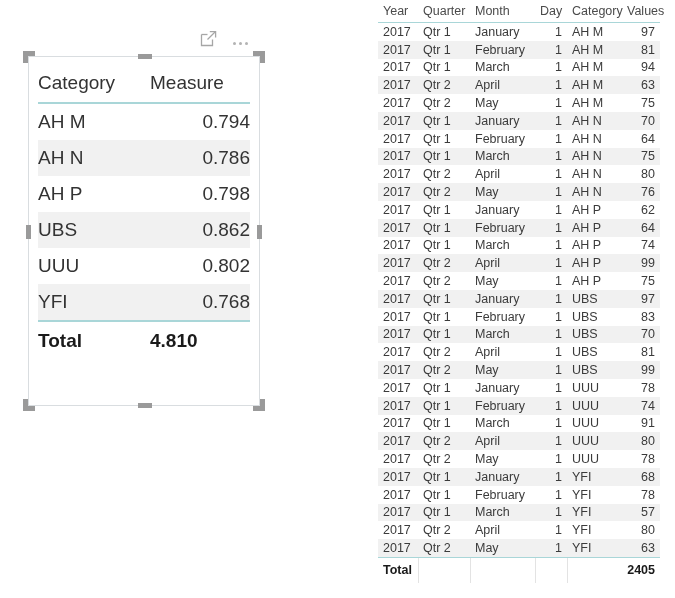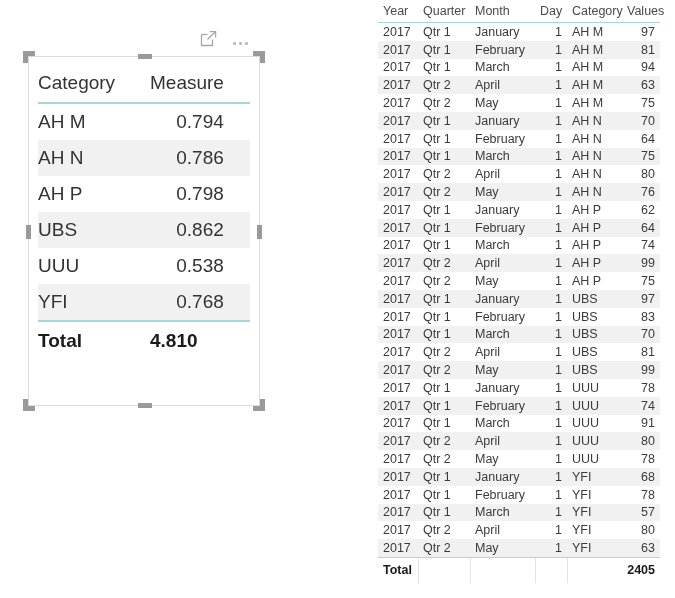--- a/index.html
+++ b/index.html
@@ -50,21 +50,21 @@
     border-bottom:2px solid #a9d6d8;
   }
   .lt-head-cat{text-align:left;padding-left:3px;}
   .lt-head-meas{text-align:left;padding-right:4px;}
   .lt-cell-cat{
     font-size:19px;color:#333333;height:36px;vertical-align:middle;
     text-align:left;padding-left:3px;
   }
   .lt-cell-val{
     font-size:19px;color:#333333;height:36px;vertical-align:middle;
-    text-align:center;padding-right:4px;
+    text-align:right;padding-right:4px;
   }
   .lt-row-alt .lt-cell-cat,.lt-row-alt .lt-cell-val{background:#f1f1f1;}
   .lt-total-cat,.lt-total-val{
     font-size:19px;font-weight:bold;color:#1a1a1a;height:38px;vertical-align:middle;
     border-top:2px solid #a9d6d8;
   }
   .lt-total-cat{text-align:left;padding-left:3px;}
   .lt-total-val{text-align:left;padding-right:4px;}
 
   
@@ -161,21 +161,21 @@
         <tr>
           <td class="lt-cell-cat">AH P</td>
           <td class="lt-cell-val">0.798</td>
         </tr>
         <tr class="lt-row-alt">
           <td class="lt-cell-cat">UBS</td>
           <td class="lt-cell-val">0.862</td>
         </tr>
         <tr>
           <td class="lt-cell-cat">UUU</td>
-          <td class="lt-cell-val">0.538</td>
+          <td class="lt-cell-val">0.802</td>
         </tr>
         <tr class="lt-row-alt">
           <td class="lt-cell-cat">YFI</td>
           <td class="lt-cell-val">0.768</td>
         </tr>
         <tr>
           <td class="lt-total-cat">Total</td>
           <td class="lt-total-val">4.810</td>
         </tr>
       </tbody>

